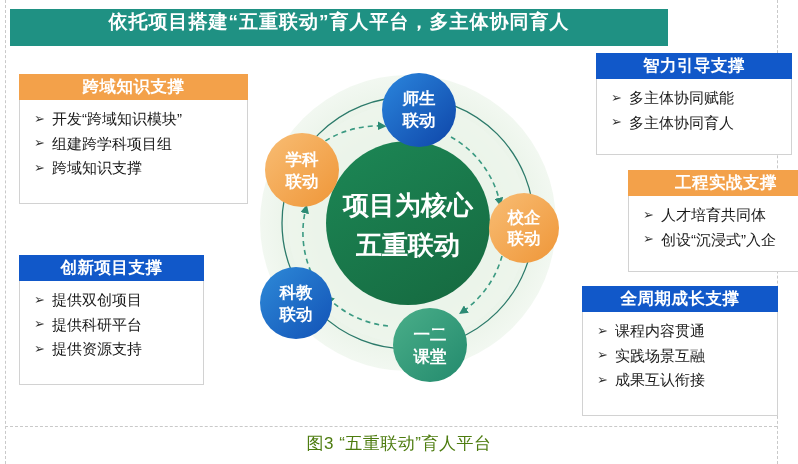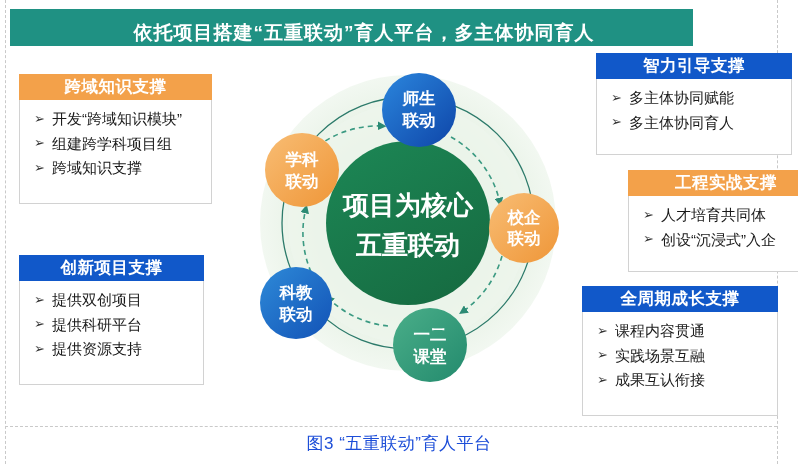--- a/index.html
+++ b/index.html
@@ -15,21 +15,21 @@
   
   .guide{position:absolute;border:0;}
   .guide-left{left:5px;top:0;width:0;height:464px;border-left:1px dashed #c9c9c9;}
   .guide-right{left:777px;top:0;width:0;height:464px;border-left:1px dashed #c9c9c9;}
   .guide-bottom{left:5px;top:426px;width:772px;height:0;border-top:1px dashed #c9c9c9;}
 
   
   .banner{
     position:absolute;left:10px;top:9px;width:658px;height:37px;
     background:#1f9183;
-    display:flex;align-items:flex-end;justify-content:center;padding-left:25px;
+    display:flex;align-items:flex-start;justify-content:center;
   }
   .banner-text{
     color:#ffffff;font-size:19px;font-weight:bold;letter-spacing:1px;
     white-space:nowrap;
   }
 
   
   .panel{position:absolute;background:#ffffff;}
   .panel-head{
     height:26px;display:flex;align-items:center;justify-content:center;
@@ -49,21 +49,21 @@
     padding:4px 6px 4px 14px;
     white-space:nowrap;
   }
   .bullet .marker{
     flex:0 0 auto;margin-right:7px;color:#333;font-size:13px;line-height:1;
     transform:translateY(-1px);
   }
   .bullet .txt{line-height:1.1;}
 
   
-  #panel-kuayu{left:19px;top:74px;width:193px;}
+  #panel-kuayu{left:19px;top:74px;width:229px;}
   #panel-kuayu .panel-body{height:104px;}
   #panel-chuangxin{left:19px;top:255px;width:185px;}
   #panel-chuangxin .panel-body{height:104px;}
 
   
   #panel-zhili{left:580px;top:53px;width:196px;margin-left:16px;}
   #panel-zhili .panel-body{height:76px;}
   #panel-gongcheng{left:580px;top:170px;width:196px;margin-left:48px;}
   #panel-gongcheng .panel-body{height:76px;}
   #panel-quanzhouqi{left:556px;top:286px;width:196px;margin-left:26px;}
@@ -73,21 +73,21 @@
   #diagram{position:absolute;left:248px;top:60px;width:320px;height:330px;}
   #diagram svg{display:block;}
   .node-label{
     font-weight:bold;fill:#ffffff;text-anchor:middle;
     font-family:"Liberation Sans","DejaVu Sans",sans-serif;
   }
 
   
   .caption{
     position:absolute;left:0;top:432px;width:798px;
-    text-align:center;font-size:17px;color:#1d4ed8;
+    text-align:center;font-size:17px;color:#4d7c0f;
     letter-spacing:.5px;
   }
 </style>
 </head>
 <body>
 
 <div id="page">
 
   <div class="guide guide-left"></div>
   <div class="guide guide-right"></div>

